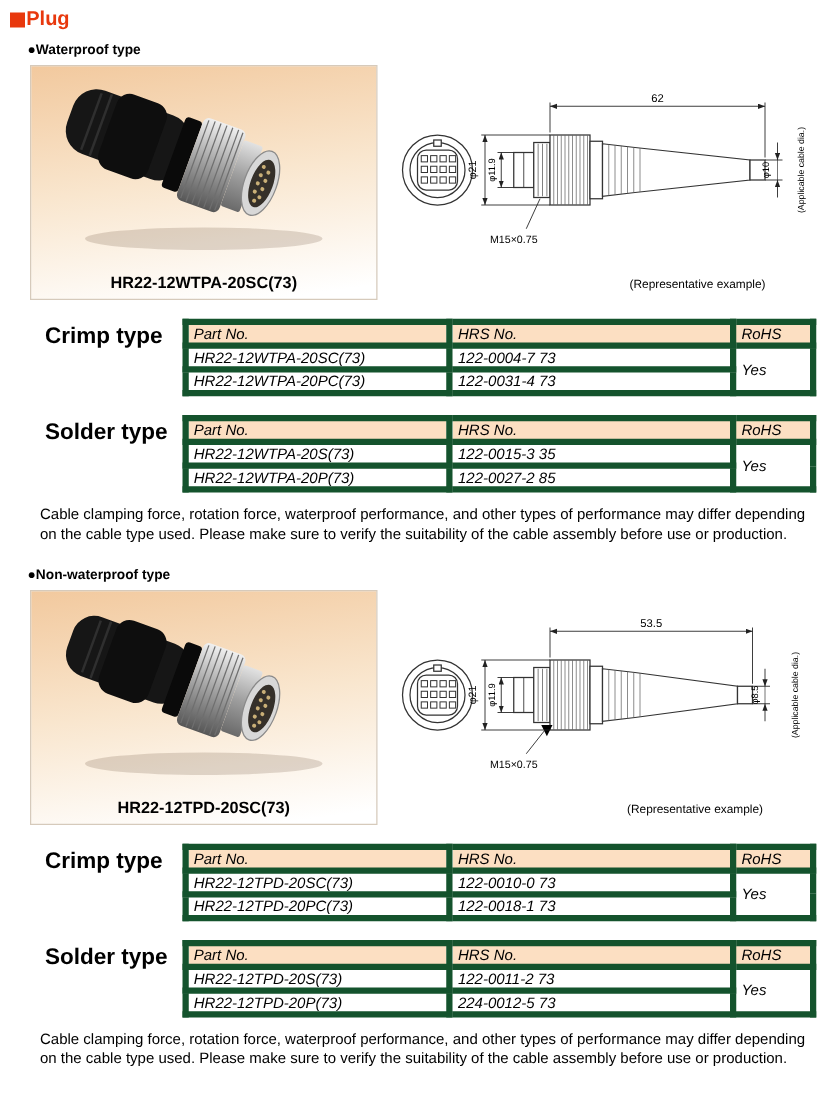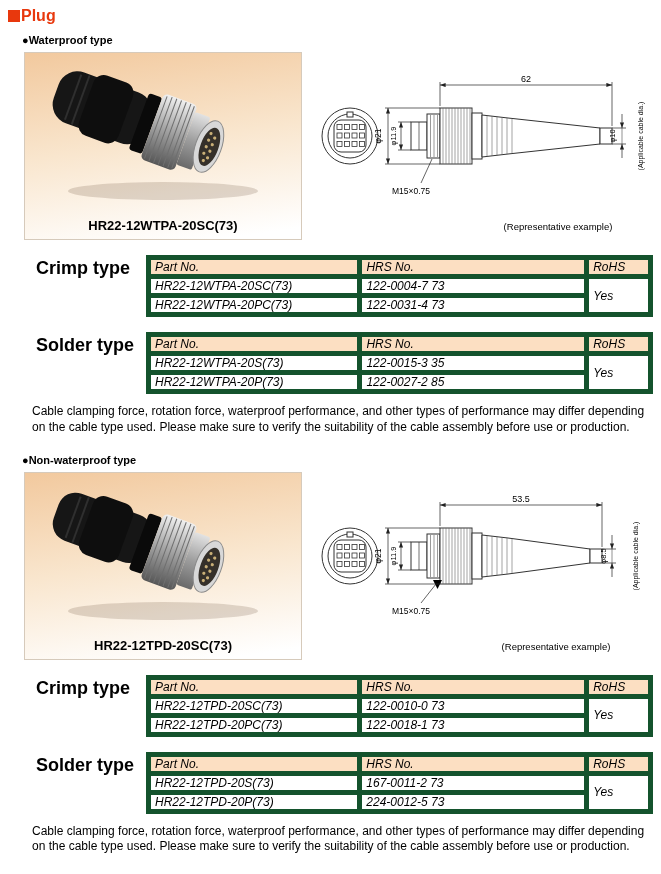--- a/index.html
+++ b/index.html
@@ -464,21 +464,21 @@
         <thead>
           <tr>
             <th>Part No.</th>
             <th>HRS No.</th>
             <th>RoHS</th>
           </tr>
         </thead>
         <tbody>
           <tr>
             <td>HR22-12TPD-20S(73)</td>
-            <td>167-0011-2 73</td>
+            <td>122-0011-2 73</td>
             <td rowspan="2">Yes</td>
           </tr>
           <tr>
             <td>HR22-12TPD-20P(73)</td>
             <td>224-0012-5 73</td>
           </tr>
         </tbody>
       </table>
     </div>
 

